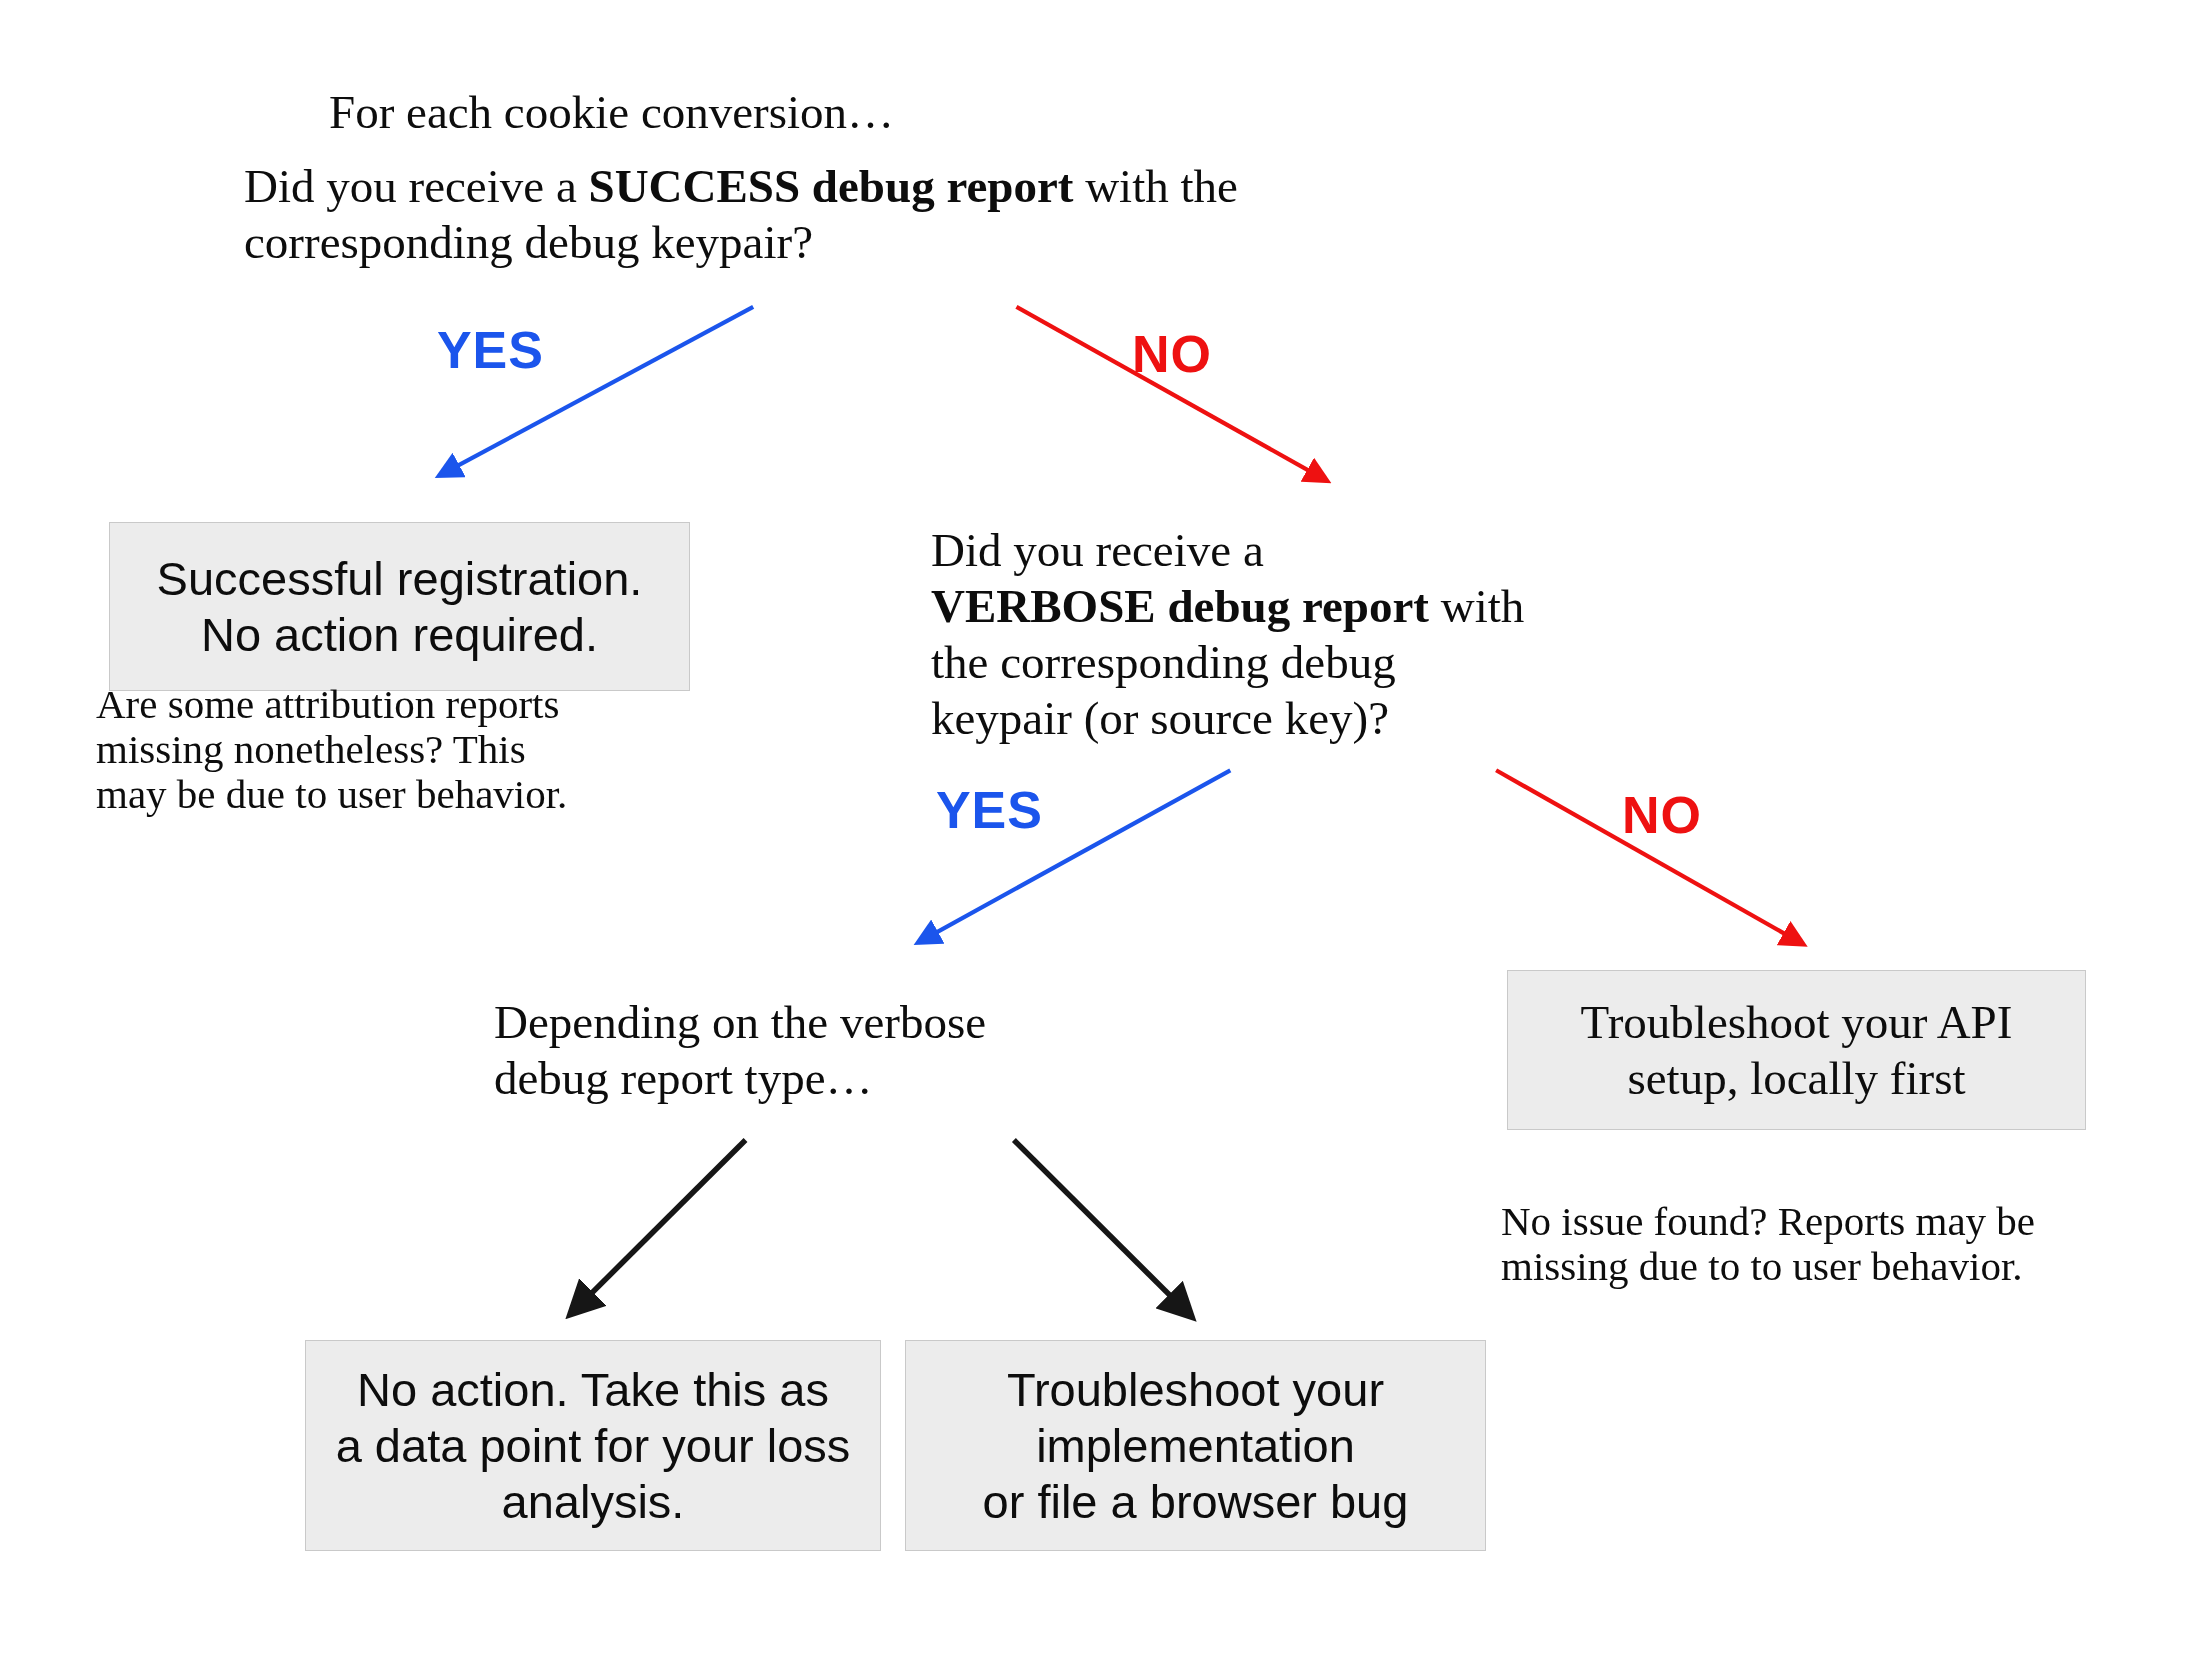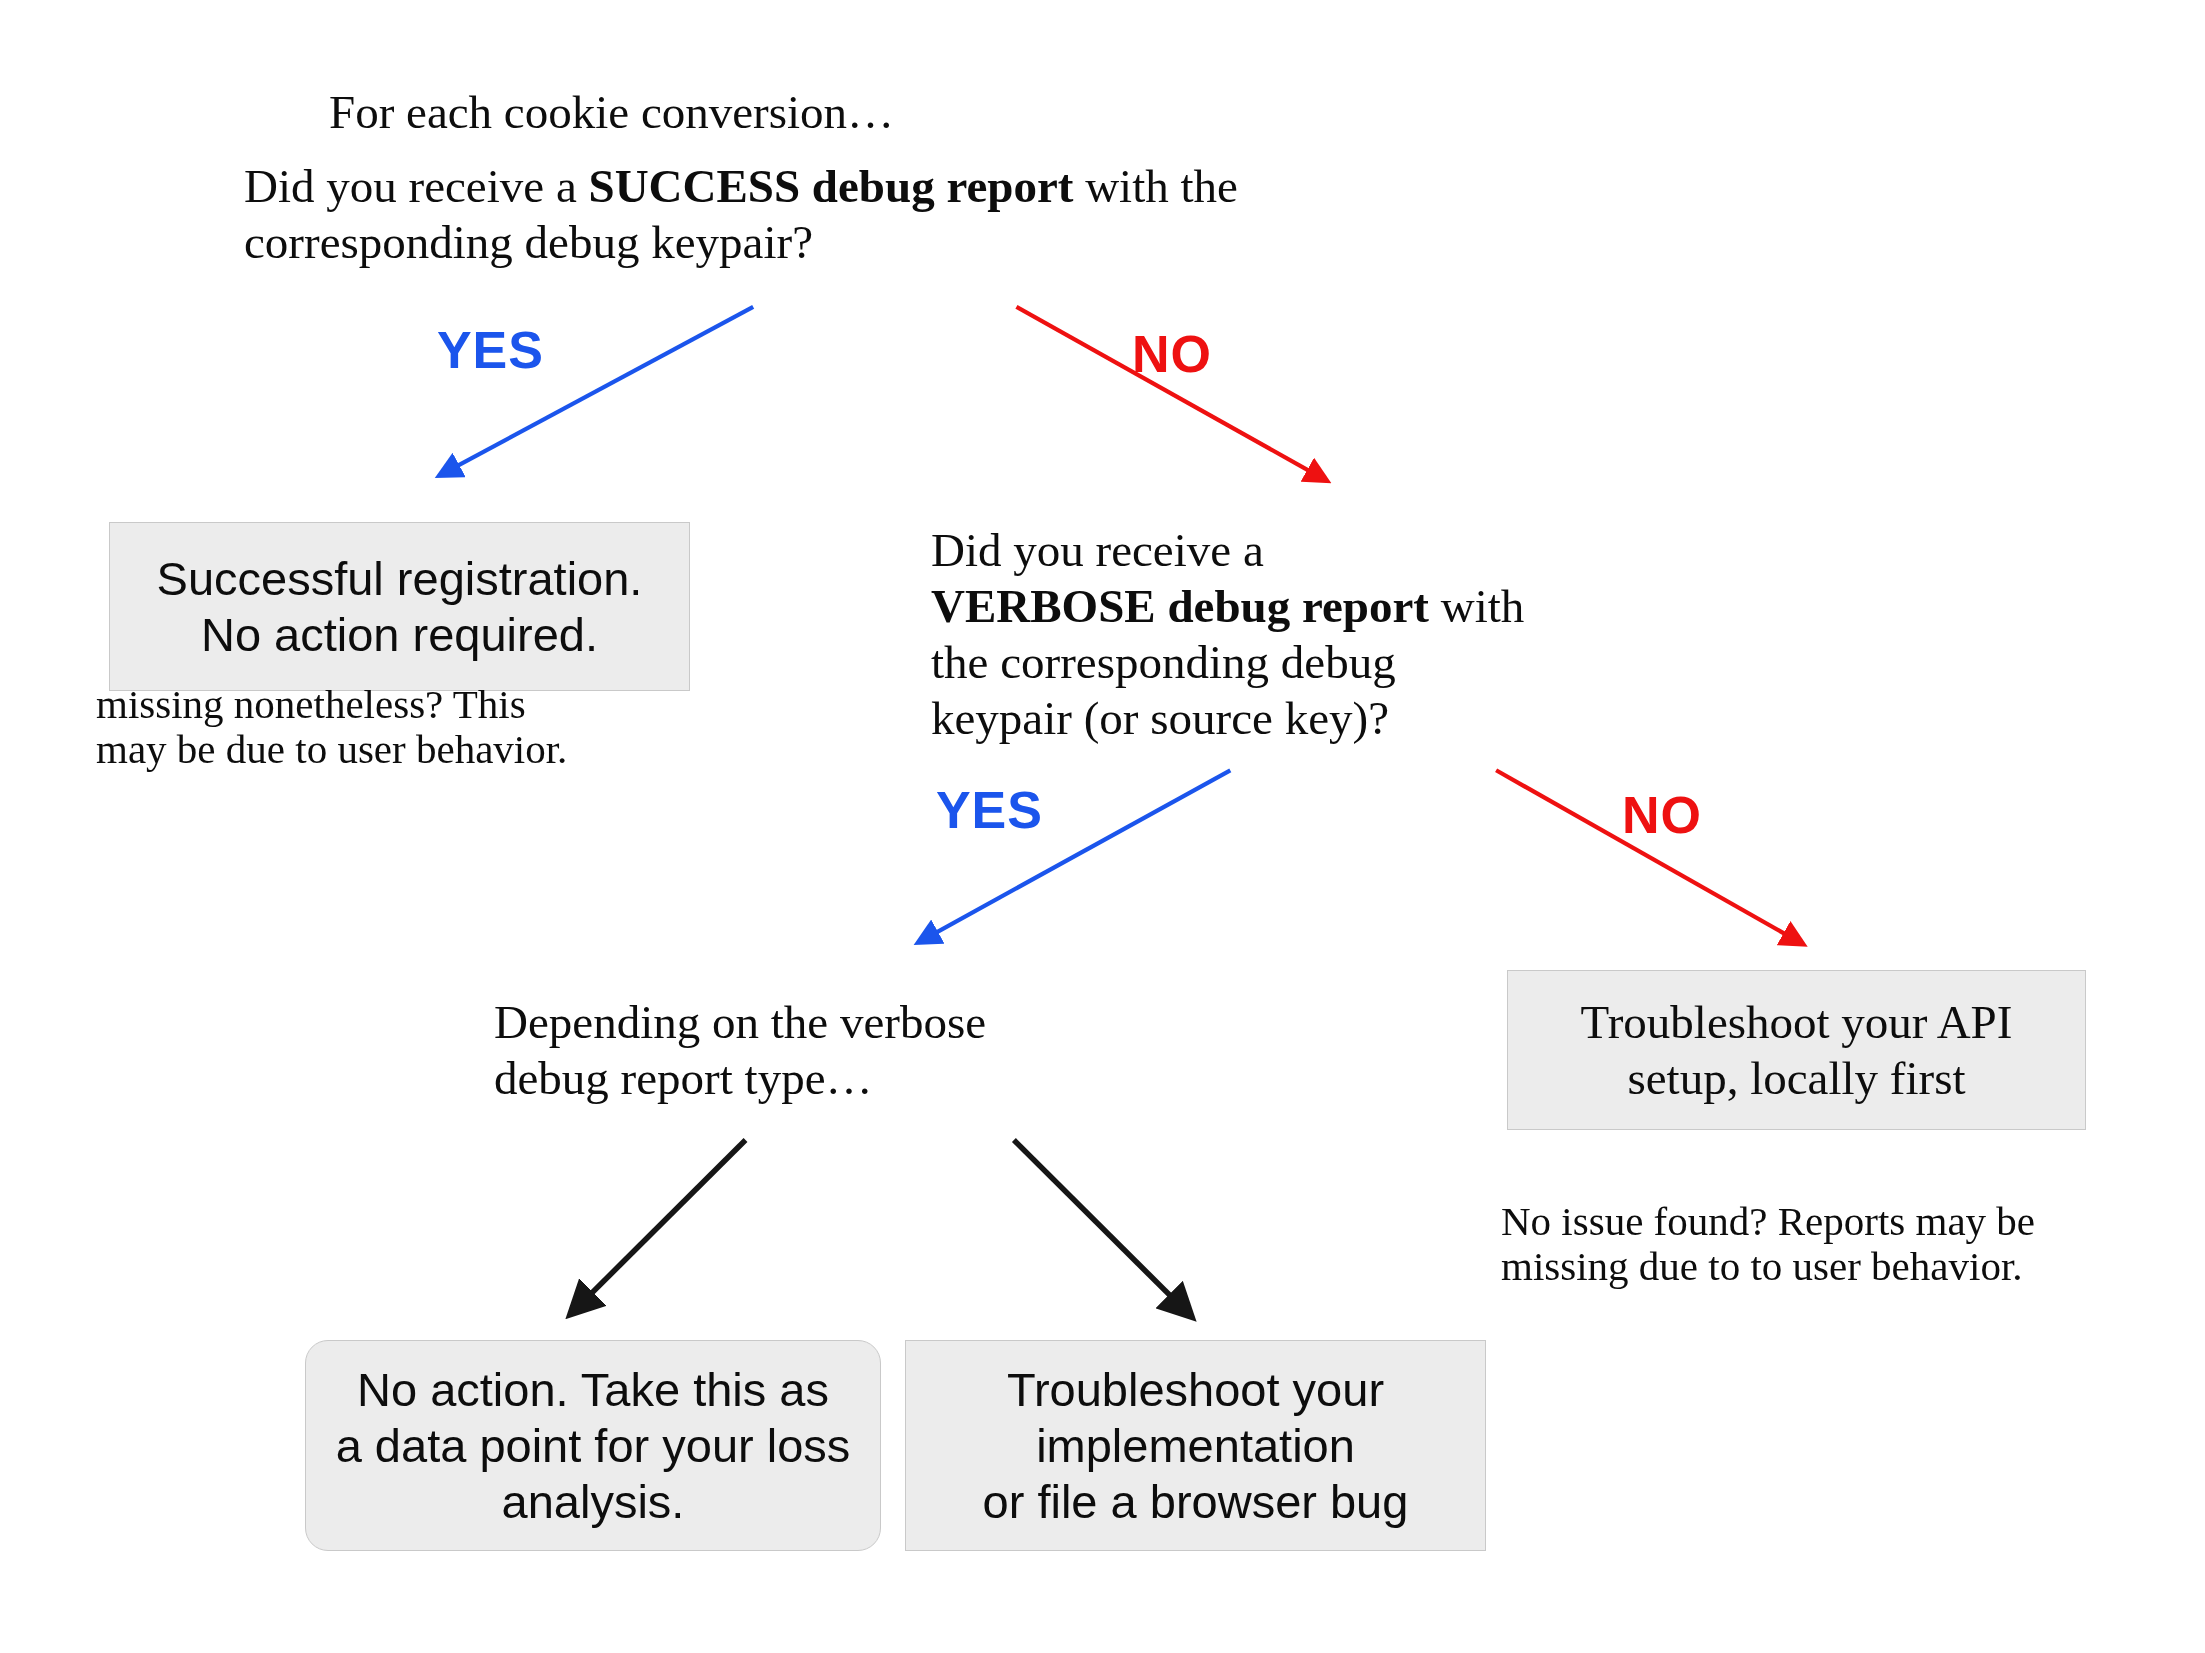--- a/index.html
+++ b/index.html
@@ -59,21 +59,21 @@
   #yes1         {left:437px;  top:327px;  width:170px;}
   #no1          {left:1132px; top:331px;  width:170px;}
   #box-success  {left:109px;  top:498px;  width:581px;  height:169px;margin-top:24px;}
   #note1        {left:96px;  top:682px;  width:596px;}
   #q2           {left:931px; top:522px;  width:852px;}
   #yes2         {left:936px; top:787px;  width:170px;}
   #no2          {left:1622px; top:792px;  width:170px;}
   #depending    {left:494px;  top:994px; width:852px;}
   #box-api      {left:1507px; top:970px; width:579px;  height:160px;font-family:Liberation Serif, serif;}
   #note2        {left:1501px; top:1199px; width:596px;}
-  #box-noaction {left:305px;  top:1340px; width:576px;  height:211px;border-radius:23px;}
+  #box-noaction {left:305px;  top:1340px; width:576px;  height:211px;}
   #box-impl     {left:905px; top:1340px; width:581px;  height:211px;}
 </style>
 </head>
 <body>
 
 <div id="canvas">
 
   <svg id="arrow-layer" viewBox="0 0 2588 1940">
       <defs>
         <marker id="head-yes_blue" viewBox="0 0 10 10" refX="8" refY="5" markerWidth="6.5" markerHeight="6.5" orient="auto-start-reverse">
@@ -105,20 +105,21 @@
 
   <div class="lbl yes" id="yes1">YES</div>
   <div class="lbl no" id="no1">NO</div>
 
   <div class="box" id="box-success">
     <div>Successful registration.</div>
     <div>No action required.</div>
   </div>
 
   <div class="txt note" id="note1">
+    <div>Are some attribution reports</div>
     <div>missing nonetheless? This</div>
     <div>may be due to user behavior.</div>
   </div>
 
   <div class="txt" id="q2">
     <div>Did you receive a</div>
     <div><span class="b">VERBOSE debug report</span><span> with</span></div>
     <div>the corresponding debug</div>
     <div>keypair (or source key)?</div>
   </div>

